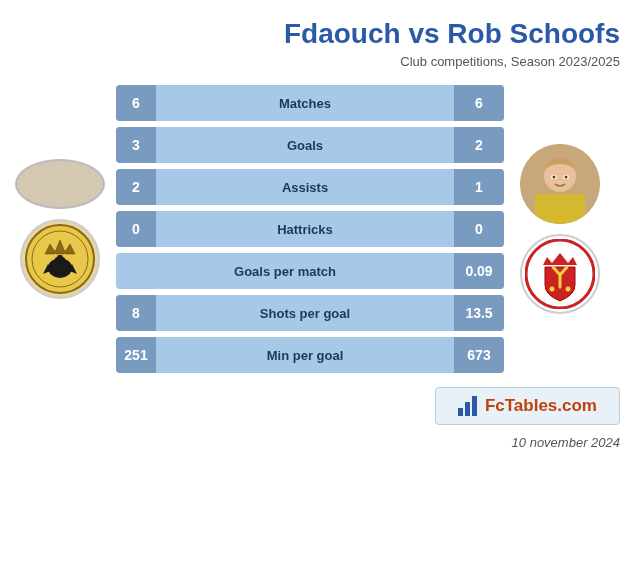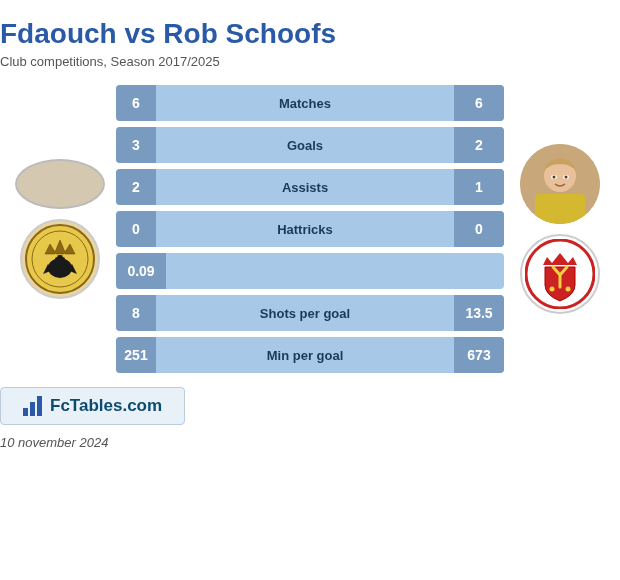--- a/index.html
+++ b/index.html
@@ -8,21 +8,21 @@
       height: 580px;
       background: #fff;
       font-family: Arial, sans-serif;
       overflow: hidden;
     }
     .page {
       width: 620px;
       height: 480px;
       display: flex;
       flex-direction: column;
-      align-items: flex-start;
+      align-items: flex-end;
       padding: 10px 0;
     }
     .title {
       font-size: 28px;
       font-weight: bold;
       color: #2a5aa7;
       text-align: center;
       margin-top: 8px;
       margin-bottom: 4px;
     }
@@ -151,21 +151,21 @@
       align-items: flex-end;
       gap: 2px;
       height: 20px;
     }
     .bar1 { width: 5px; height: 8px; background: #2a5aa7; }
     .bar2 { width: 5px; height: 14px; background: #2a5aa7; }
     .bar3 { width: 5px; height: 20px; background: #2a5aa7; }
     .fctables-text {
       font-size: 17px;
       font-weight: bold;
-      color: #0c4a6e;
+      color: #c2410c;
     }
     .date-text {
       font-size: 13px;
       color: #555;
       text-align: center;
       margin-top: 4px;
       font-style: italic;
     }
     
     .fdaouch-badge {
@@ -175,21 +175,21 @@
     .rob-badge {
       width: 70px;
       height: 70px;
     }
   </style>
 </head>
 <body>
 
 <div class="page">
   <div class="title">Fdaouch vs Rob Schoofs</div>
-  <div class="subtitle">Club competitions, Season 2017/2025</div>
+  <div class="subtitle">Club competitions, Season 2023/2025</div>
 
   <div class="main-content">
 
     <div class="left-column">
 
       <div style="width:90px;height:50px;background:#d4c8b0;border-radius:50%;border:2px solid #bbb;display:flex;align-items:center;justify-content:center;">
       </div>
 
       <div class="team-badge badge-left">
         <svg class="fdaouch-badge" viewBox="0 0 70 70" xmlns="http://www.w3.org/2000/svg">
@@ -222,20 +222,21 @@
           <div class="stat-left-val">2</div>
           <div class="stat-label">Assists</div>
           <div class="stat-right-val">1</div>
         </div>
         <div class="stat-row">
           <div class="stat-left-val">0</div>
           <div class="stat-label">Hattricks</div>
           <div class="stat-right-val">0</div>
         </div>
         <div class="stat-row">
+          <div class="stat-label">Goals per match</div>
           <div class="stat-right-val">0.09</div>
         </div>
         <div class="stat-row">
           <div class="stat-left-val">8</div>
           <div class="stat-label">Shots per goal</div>
           <div class="stat-right-val">13.5</div>
         </div>
         <div class="stat-row">
           <div class="stat-left-val">251</div>
           <div class="stat-label">Min per goal</div>

